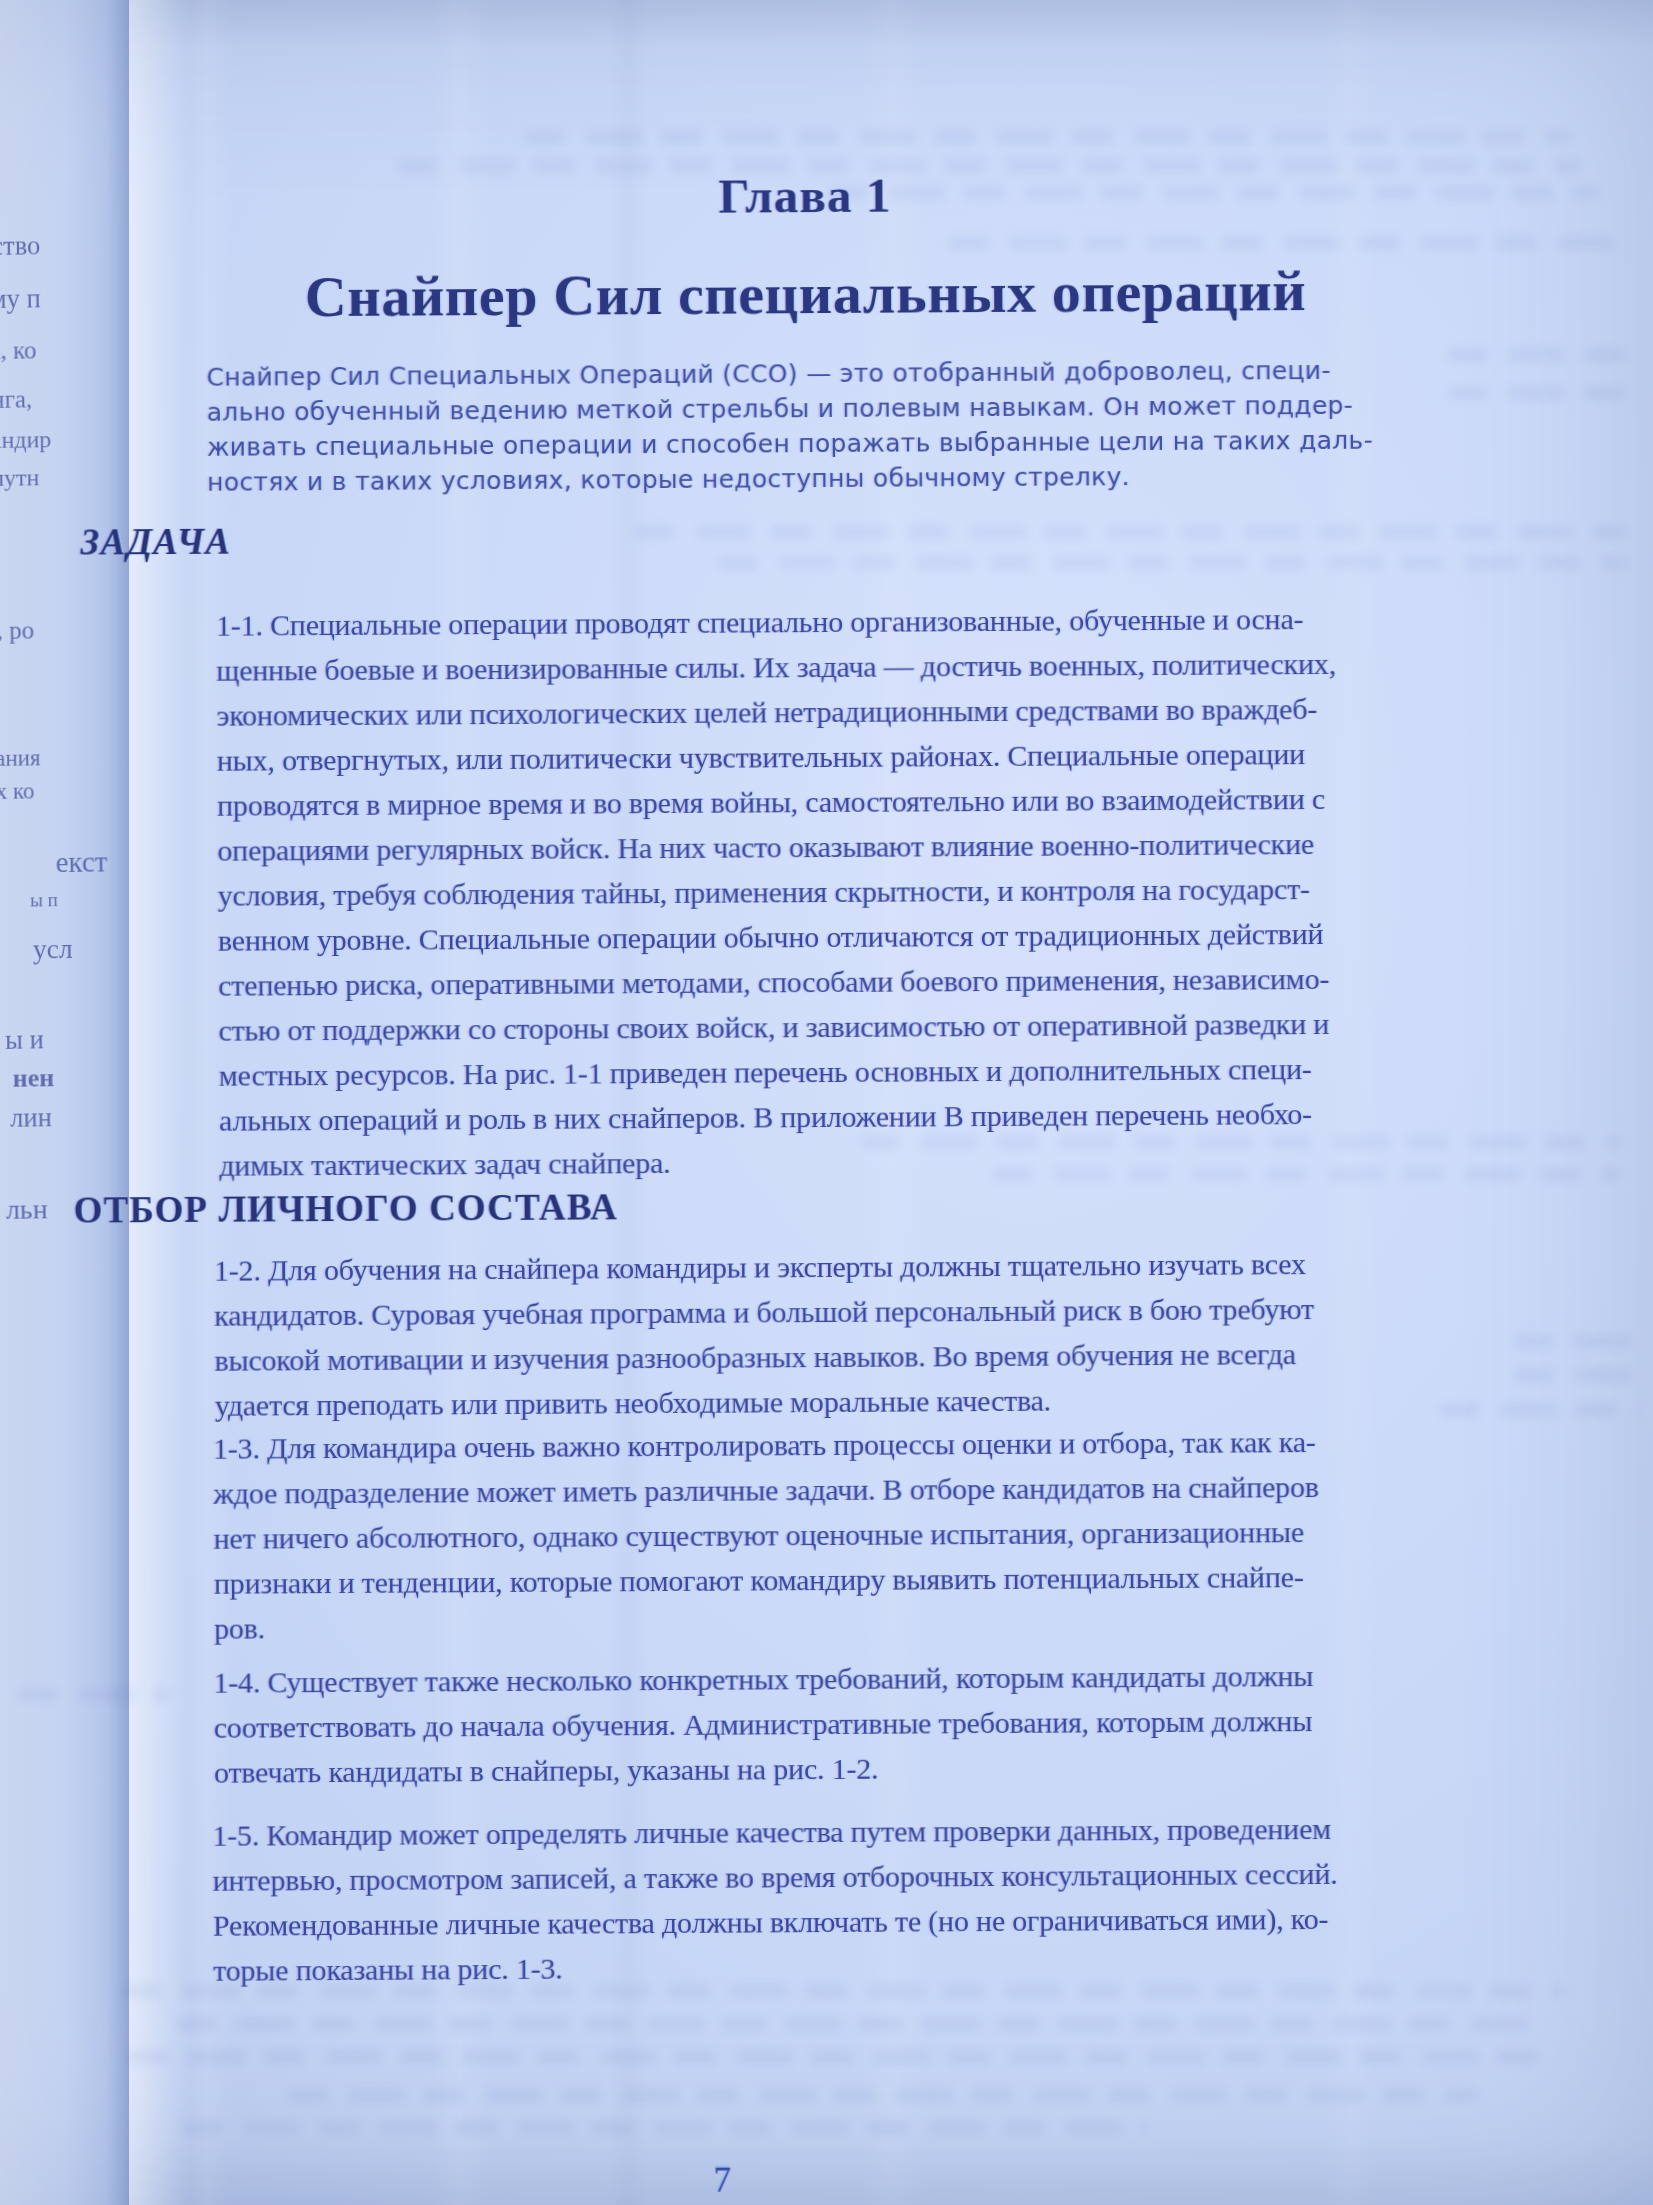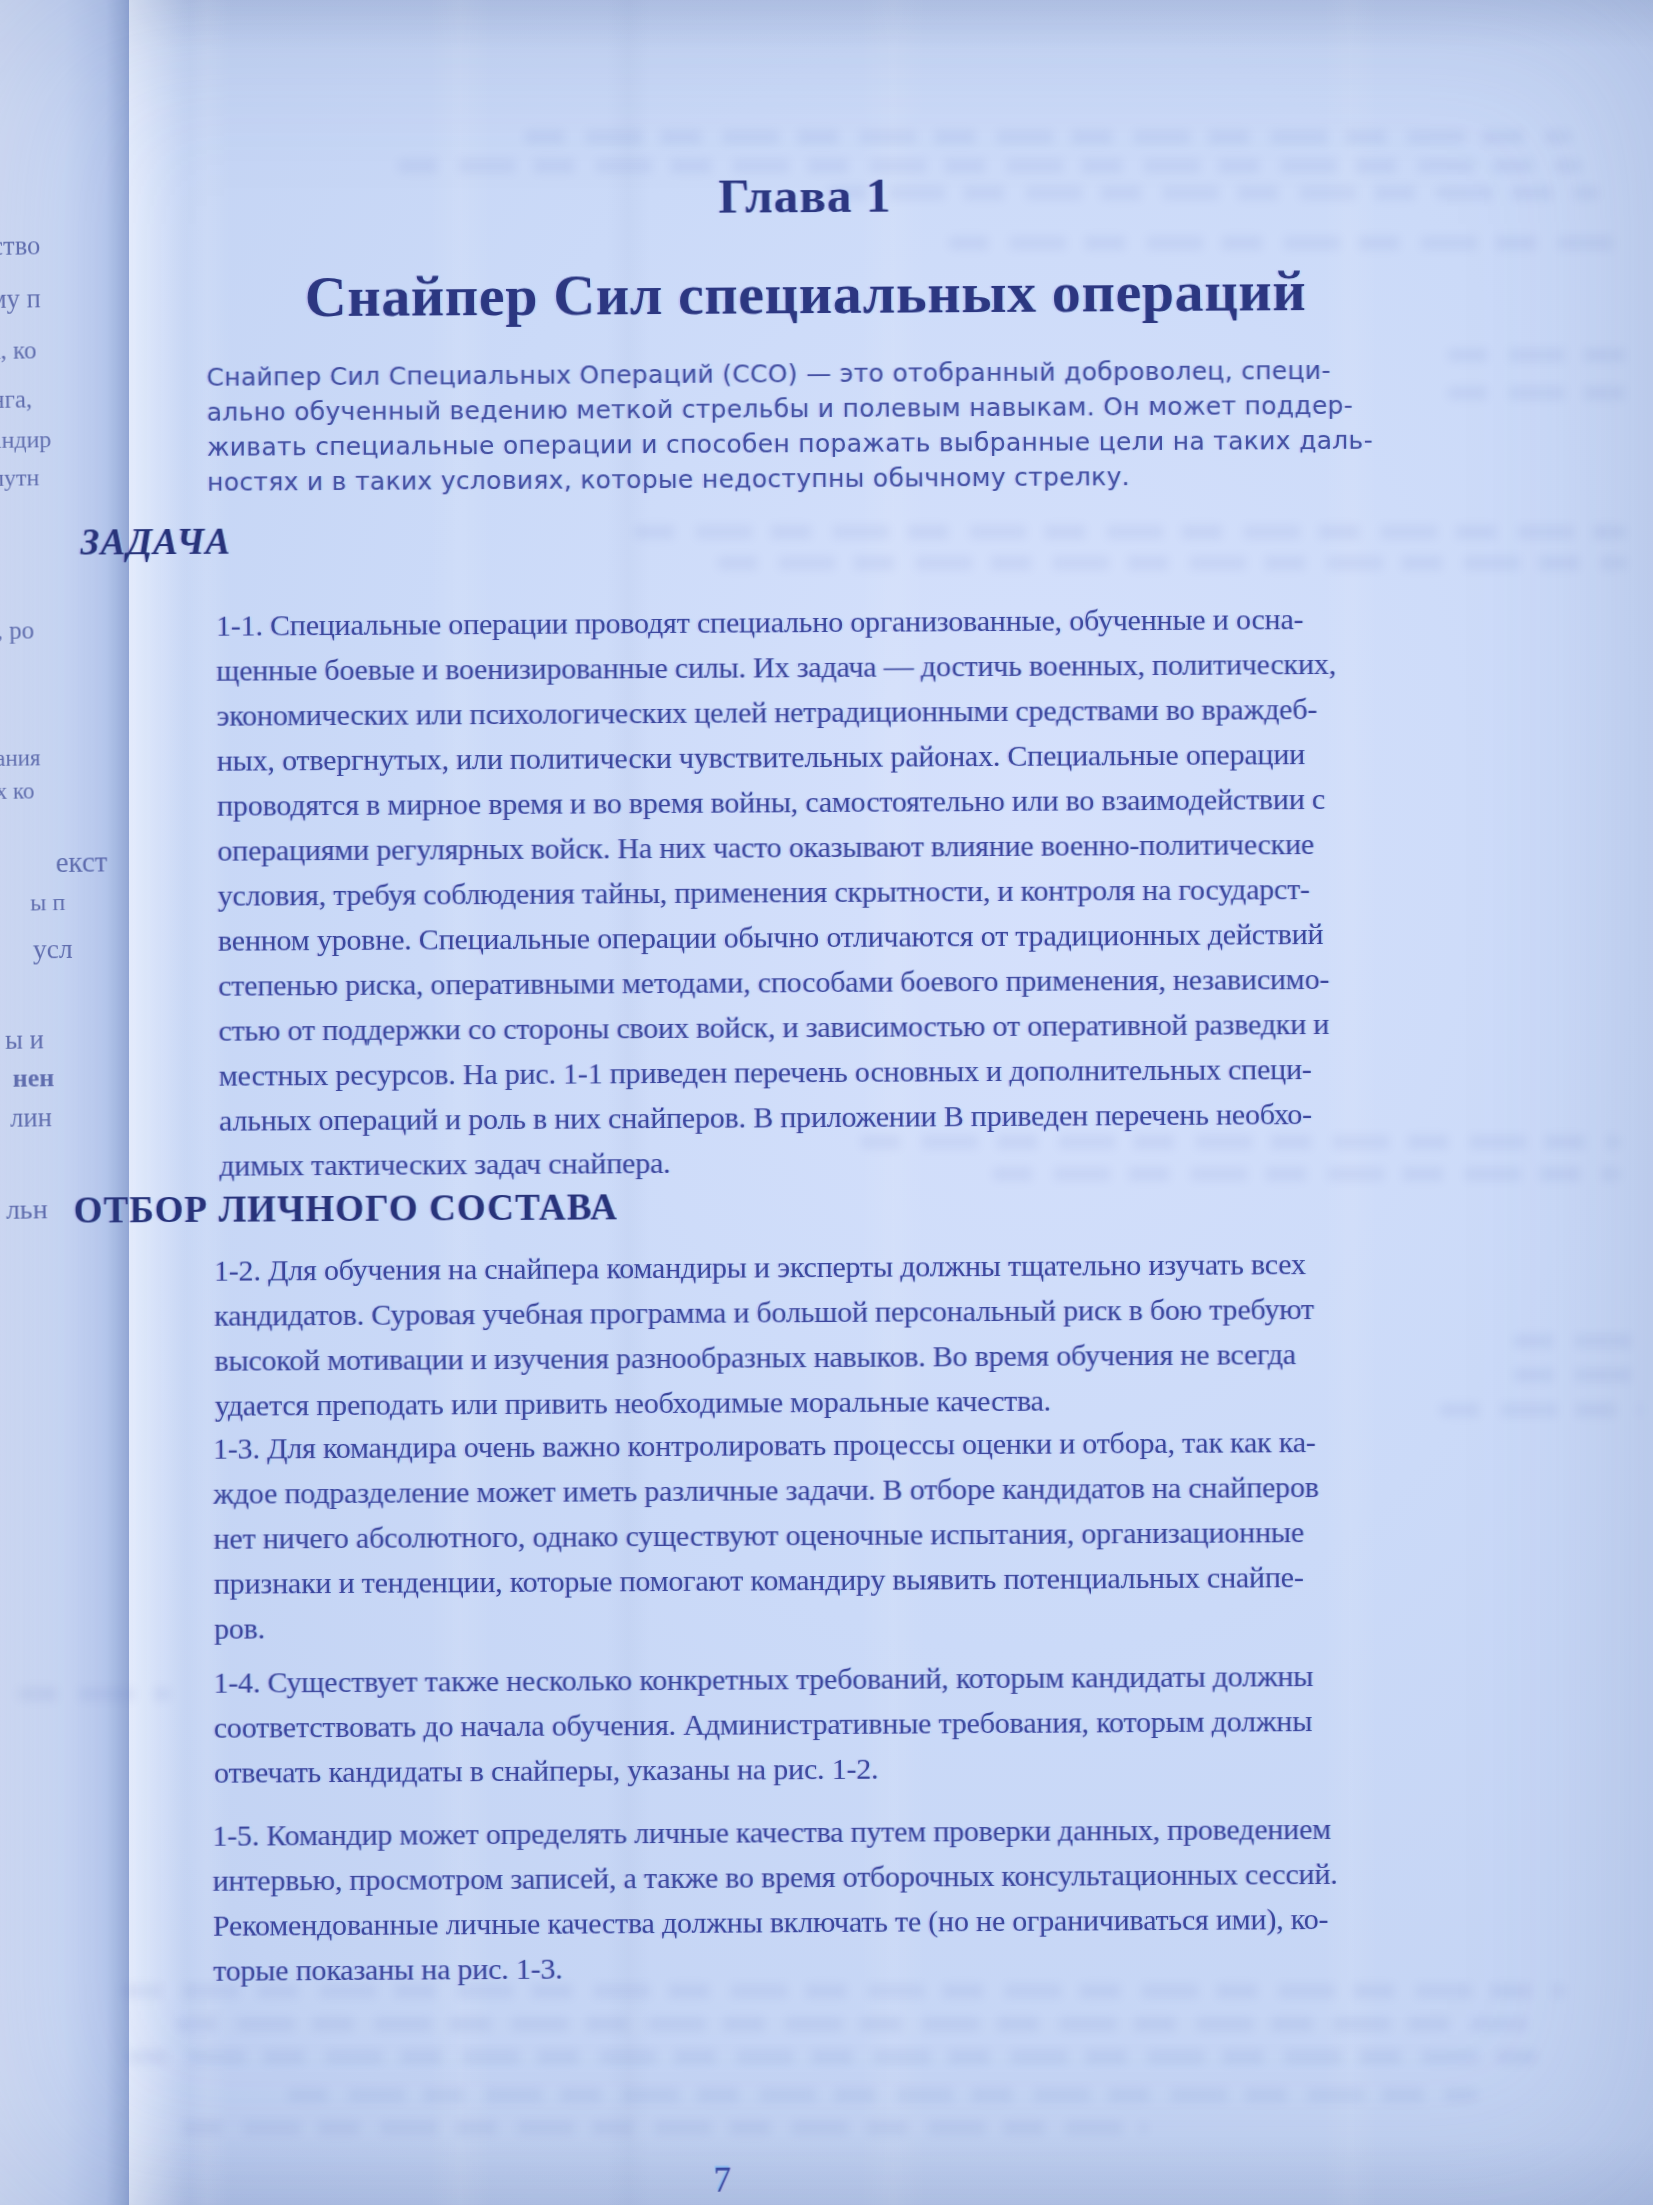--- a/index.html
+++ b/index.html
@@ -96,21 +96,21 @@
         <div class="frag" style="top: 230px; left: 3.3px; font-size: 26.5px;">ство</div>
         <div class="frag" style="top: 283px; left: 1.1px; font-size: 26.5px;">му п</div>
         <div class="frag" style="top: 336px; left: 0px; font-size: 25px;">а, ко</div>
         <div class="frag" style="top: 385px; left: 1.1px; font-size: 25px;">нга,</div>
         <div class="frag" style="top: 426px; left: 0px; font-size: 24px;">андир</div>
         <div class="frag" style="top: 464px; left: 0px; font-size: 24px;">путн</div>
         <div class="frag" style="top: 616px; left: 3.3px; font-size: 25px;">, ро</div>
         <div class="frag" style="top: 745px; left: 0px; font-size: 23px;">ания</div>
         <div class="frag" style="top: 778px; left: 0px; font-size: 23px;">х ко</div>
         <div class="frag" style="top: 846px; left: 31px; font-size: 29px; margin-left: 28px;">екст</div>
-        <div class="frag" style="top: 889px; left: 33px; font-size: 24px;">ы п</div>
+        <div class="frag" style="top: 889px; left: 33px; font-size: 19px;">ы п</div>
         <div class="frag" style="top: 933px; left: 35px; font-size: 27.6px;">усл</div>
         <div class="frag" style="top: 1024px; left: 6px; font-size: 26.5px;">ы и</div>
         <div class="frag" style="top: 1063px; left: 13px; font-size: 26px; font-weight: bold;">нен</div>
         <div class="frag" style="top: 1102px; left: 10px; font-size: 26.5px;">лин</div>
         <div class="frag" style="top: 1193px; left: 4.4px; font-size: 28px;">льн</div>
       </div>
   </div>
   <div class="page-rim"></div>
 
   <div class="streak" style="left:182px;width:50px;background:linear-gradient(90deg,transparent,rgba(255,255,255,.10),transparent);"></div>

